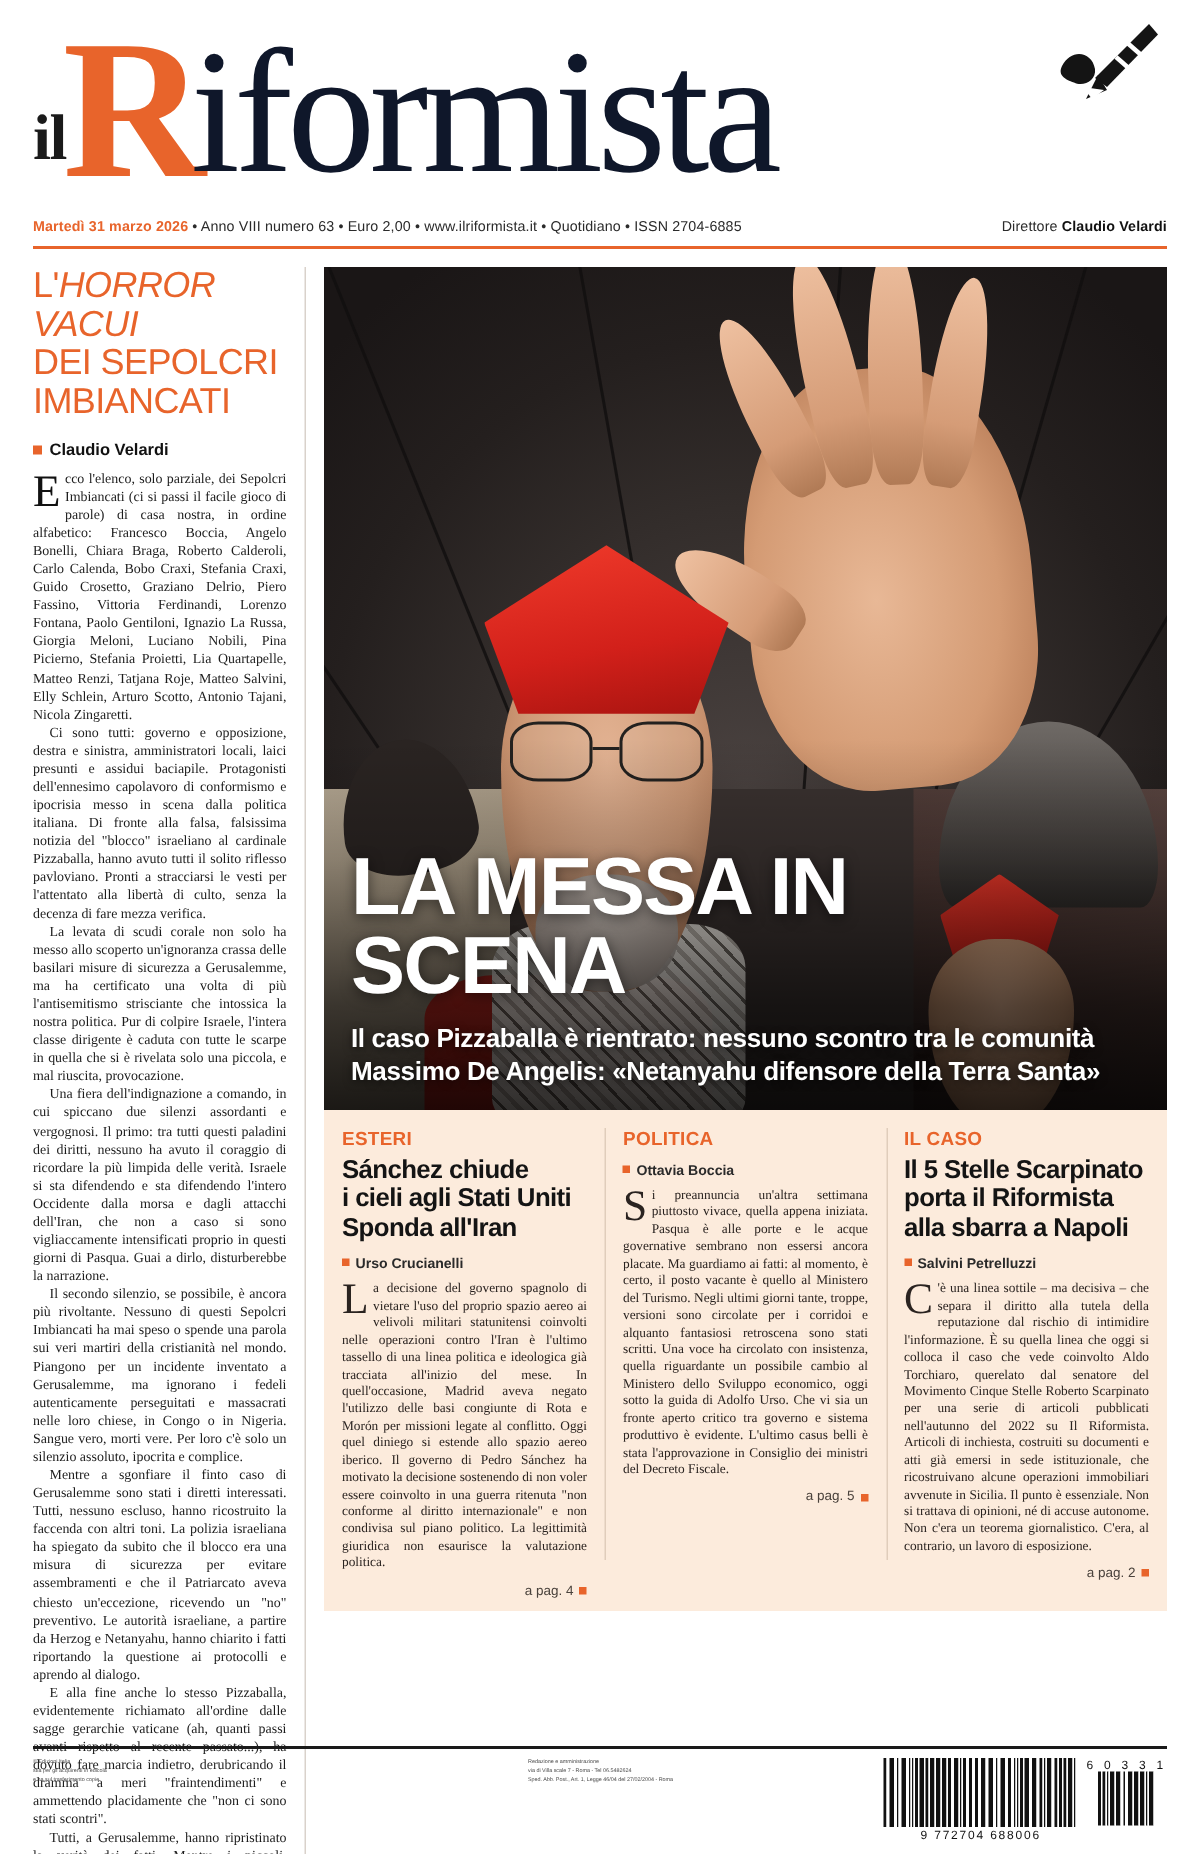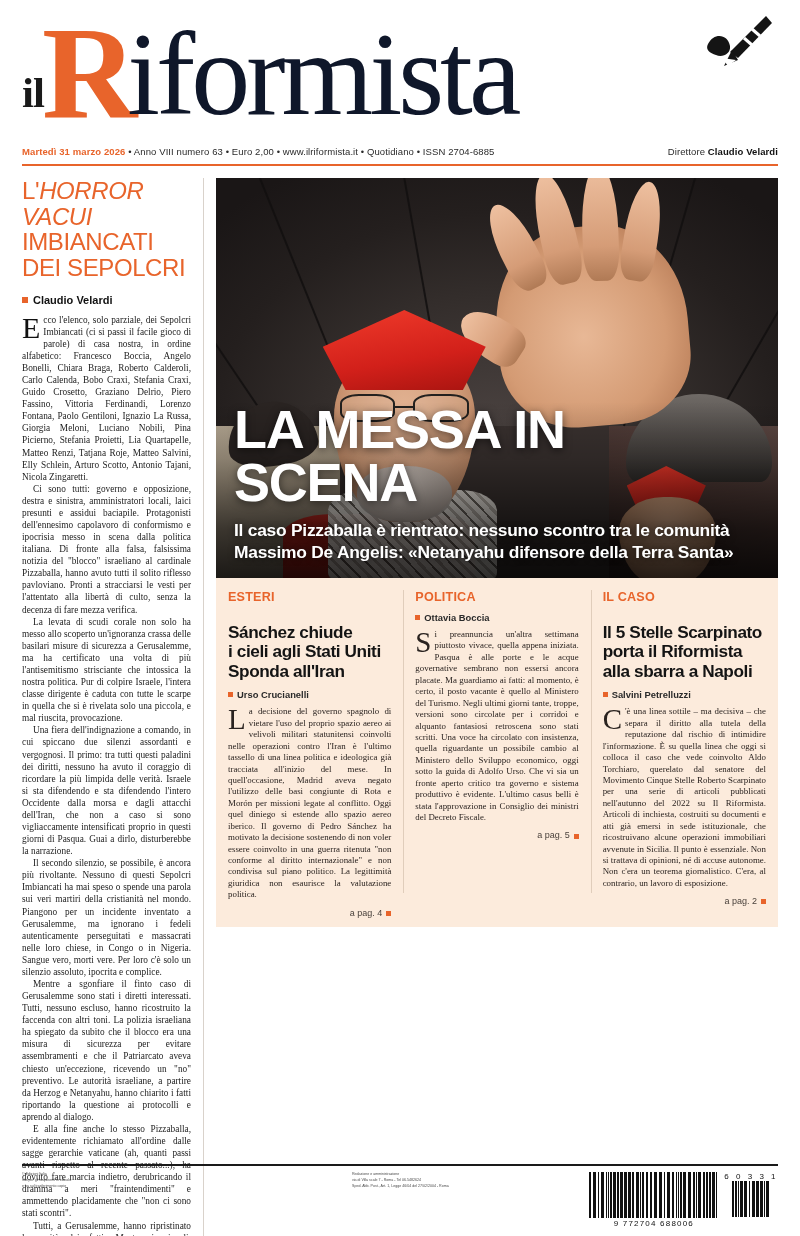--- a/index.html
+++ b/index.html
@@ -61,21 +61,21 @@
     column-count: 1;
   }
   .op-body p { text-indent: 11px; margin: 0; }
   .op-body p.first { text-indent: 0; }
   .dropcap {
     float: left; font-family: "Liberation Serif", serif; font-weight: 400;
     font-size: 30px; line-height: 23px; padding: 2px 3px 0 0; color: #111;
   }
 
   
-  .photo-wrap { position: relative; width: 100%; height: 400px; overflow: hidden; background: #3a3230; text-decoration: underline; }
+  .photo-wrap { position: relative; width: 100%; height: 562px; overflow: hidden; background: #3a3230; text-decoration: underline; }
   .photo { position: absolute; inset: 0; }
   .umbrella { position: absolute; left: -6%; top: -16%; width: 112%; height: 78%;
     background: radial-gradient(ellipse 62% 95% at 50% 100%, #4a4240 0%, #332d2b 45%, #241f1e 72%, #1a1616 100%); }
   .rib { position: absolute; background: #120f0f; opacity: .85; transform-origin: 50% 100%; }
   .bg-wall { position: absolute; left: 0; top: 38%; width: 22%; height: 62%;
     background: linear-gradient(160deg, #c9bda9 0%, #a89a85 55%, #7d7162 100%); }
   .bg-dark-r { position: absolute; right: 0; top: 40%; width: 30%; height: 60%;
     background: linear-gradient(200deg, #6a5550 0%, #4a3632 60%, #2c201e 100%); }
   .brim { position: absolute; left: 2%; top: 56%; width: 16%; height: 16%;
     background: #2a2422; border-radius: 50% 50% 45% 45%/70% 70% 30% 30%; transform: rotate(-8deg); }
@@ -136,21 +136,21 @@
   .capbar b { color: #141414; font-weight: 700; }
   .capbar .sq { margin-left: 6px; vertical-align: middle; }
 
   
   .teasers { display: flex; background: #FCEBDC; padding: 10px 0 0 0; }
   .teaser { width: 33.333%; padding: 2px 12px 0 12px; position: relative; }
   .teaser + .teaser::before {
     content: ""; position: absolute; left: 0; top: 2px; bottom: 34px; width: 1px; background: #e0cdbb;
   }
   .kicker { color: #E8642B; font-weight: 700; font-size: 12.6px; letter-spacing: .2px; text-transform: uppercase; }
-  .t-head { margin-top: 19px; font-weight: 700; font-size: 17.2px; line-height: 1.13; color: #141414; letter-spacing: -.4px; }
+  .t-head { margin-top: 4px; font-weight: 700; font-size: 17.2px; line-height: 1.13; color: #141414; letter-spacing: -.4px; }
   .t-by { margin-top: 8px; font-size: 9.4px; font-weight: 700; color: #2a2a2a; display: flex; align-items: center; gap: 4px; }
   .t-by .sq { width: 5px; height: 5px; }
   .t-body {
     margin-top: 6px; font-family: "Liberation Serif", serif;
     font-size: 8.9px; line-height: 1.285; text-align: justify; color: #2a2320;
   }
   .t-body .dropcap { font-size: 29px; line-height: 22px; padding: 2px 3px 0 0; color: #2a2320; }
   .t-foot { margin-top: 7px; text-align: right; font-size: 9px; color: #4a423c; padding-bottom: 9px; }
   .t-foot .sq { width: 5px; height: 5px; margin-left: 4px; vertical-align: middle; }
 
@@ -198,22 +198,22 @@
     <div class="dir">
       <span>Direttore </span><b>Claudio Velardi</b>
     </div>
   </div>
 
   <div class="content">
 
     <div class="col-left">
       <div class="op-head">
         <div><span>L'</span><span class="ital">HORROR VACUI</span></div>
+        <div>DEI SEPOLCRI</div>
         <div>IMBIANCATI</div>
-        <div>DEI SEPOLCRI</div>
       </div>
       <div class="byline">
         <span class="sq"></span>
         <span>Claudio Velardi</span>
       </div>
       <div class="op-body">
         <p class="first"><span class="dropcap">E</span><span>cco l'elenco, solo parziale, dei Sepolcri Imbiancati (ci si passi il facile gioco di parole) di casa nostra, in ordine alfabetico: Francesco Boccia, Angelo Bonelli, Chiara Braga, Roberto Calderoli, Carlo Calenda, Bobo Craxi, Stefania Craxi, Guido Crosetto, Graziano Delrio, Piero Fassino, Vittoria Ferdinandi, Lorenzo Fontana, Paolo Gentiloni, Ignazio La Russa, Giorgia Meloni, Luciano Nobili, Pina Picierno, Stefania Proietti, Lia Quartapelle, Matteo Renzi, Tatjana Roje, Matteo Salvini, Elly Schlein, Arturo Scotto, Antonio Tajani, Nicola Zingaretti.</span></p>
         <p>Ci sono tutti: governo e opposizione, destra e sinistra, amministratori locali, laici presunti e assidui baciapile. Protagonisti dell'ennesimo capolavoro di conformismo e ipocrisia messo in scena dalla politica italiana. Di fronte alla falsa, falsissima notizia del "blocco" israeliano al cardinale Pizzaballa, hanno avuto tutti il solito riflesso pavloviano. Pronti a stracciarsi le vesti per l'attentato alla libertà di culto, senza la decenza di fare mezza verifica.</p>
         <p>La levata di scudi corale non solo ha messo allo scoperto un'ignoranza crassa delle basilari misure di sicurezza a Gerusalemme, ma ha certificato una volta di più l'antisemitismo strisciante che intossica la nostra politica. Pur di colpire Israele, l'intera classe dirigente è caduta con tutte le scarpe in quella che si è rivelata solo una piccola, e mal riuscita, provocazione.</p>
         <p>Una fiera dell'indignazione a comando, in cui spiccano due silenzi assordanti e vergognosi. Il primo: tra tutti questi paladini dei diritti, nessuno ha avuto il coraggio di ricordare la più limpida delle verità. Israele si sta difendendo e sta difendendo l'intero Occidente dalla morsa e dagli attacchi dell'Iran, che non a caso si sono vigliaccamente intensificati proprio in questi giorni di Pasqua. Guai a dirlo, disturberebbe la narrazione.</p>

